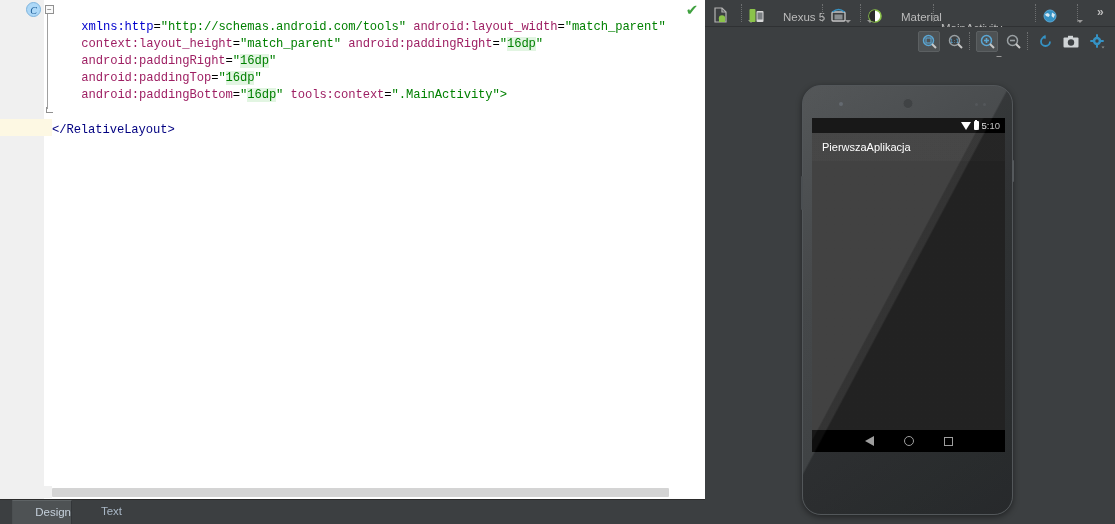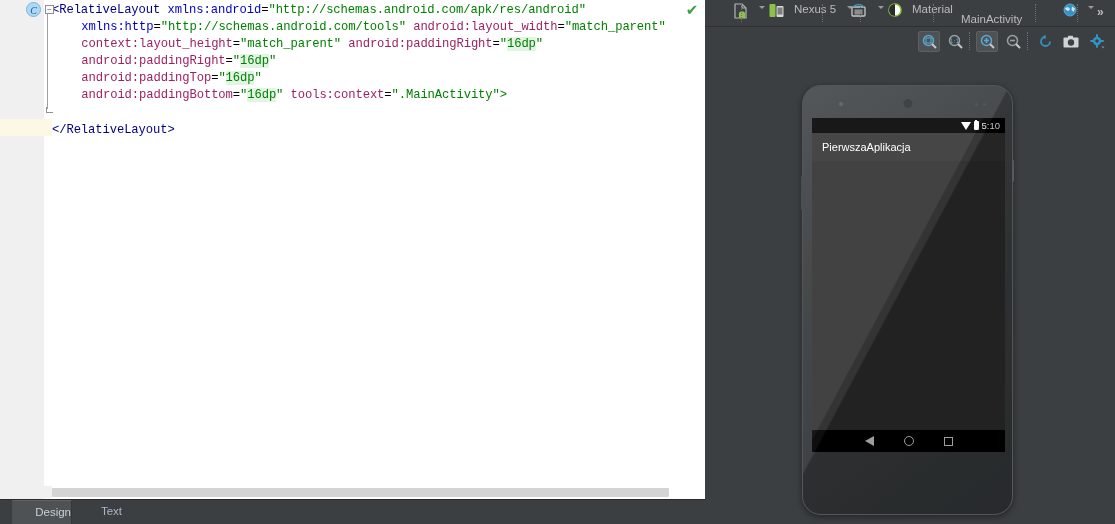--- a/index.html
+++ b/index.html
@@ -220,26 +220,25 @@
     left: 0; top: 0;
     width: 410px; height: 26px;
     background: #3c3f41;
     border-bottom: 1px solid #2f3133;
   }
   .tb-item {
     position: absolute;
     top: 3px;
     height: 20px;
     display: flex;
-    align-items: flex-start;
-    gap: 10px;
+    align-items: flex-end;
+    gap: 19px;
     color: #bbbbbb;
     font-size: 11.5px;
     white-space: nowrap;
-    margin-left: 20px;
   }
   .tb-label { color: #bbbbbb; font-size: 11.5px; }
   .tb-arrow {
     width: 0; height: 0;
     border-left: 3px solid transparent;
     border-right: 3px solid transparent;
     border-top: 3.5px solid #9a9a9a;
     margin-left: 1px;
     margin-top: 3px;
   }
@@ -476,21 +475,20 @@
         <div class="line-num" style="top: 2px;">1</div>
         <div class="line-num" style="top: 19px;">2</div>
         <div class="line-num" style="top: 36px;">3</div>
         <div class="line-num" style="top: 53px;">4</div>
         <div class="line-num" style="top: 70px;">5</div>
         <div class="line-num" style="top: 87px;">6</div>
         <div class="line-num" style="top: 104px;">7</div>
         <div class="line-num" style="top: 121px;">8</div>
       </div>
     <div id="code-lines" class="code-area">
-        <div class="code-line" style="top: 2px; left: 0px;"><span class="tk-tag">&lt;RelativeLayout</span><span class="tk-eq"> </span><span class="tk-ns">xmlns:android</span><span class="tk-eq">=</span><span class="tk-val">"http://schemas.android.com/apk/res/android"</span></div>
         <div class="code-line" style="top: 19px; left: 29.32px;"><span class="tk-ns">xmlns:http</span><span class="tk-eq">=</span><span class="tk-val">"http://schemas.android.com/tools"</span><span class="tk-eq"> </span><span class="tk-attr">android:layout_width</span><span class="tk-eq">=</span><span class="tk-val">"match_parent"</span></div>
         <div class="code-line" style="top: 36px; left: 29.32px;"><span class="tk-attr">context:layout_height</span><span class="tk-eq">=</span><span class="tk-val">"match_parent"</span><span class="tk-eq"> </span><span class="tk-attr">android:paddingRight</span><span class="tk-eq">=</span><span class="tk-val">"</span><span class="tk-val-hl">16dp</span><span class="tk-val">"</span></div>
         <div class="code-line" style="top: 53px; left: 29.32px;"><span class="tk-attr">android:paddingRight</span><span class="tk-eq">=</span><span class="tk-val">"</span><span class="tk-val-hl">16dp</span><span class="tk-val">"</span></div>
         <div class="code-line" style="top: 70px; left: 29.32px;"><span class="tk-attr">android:paddingTop</span><span class="tk-eq">=</span><span class="tk-val">"</span><span class="tk-val-hl">16dp</span><span class="tk-val">"</span></div>
         <div class="code-line" style="top: 87px; left: 29.32px;"><span class="tk-attr">android:paddingBottom</span><span class="tk-eq">=</span><span class="tk-val">"</span><span class="tk-val-hl">16dp</span><span class="tk-val">"</span><span class="tk-eq"> </span><span class="tk-attr">tools:context</span><span class="tk-eq">=</span><span class="tk-val">".MainActivity"&gt;</span></div>
         <div class="code-line" style="top: 122px; left: 0px;"><span class="tk-tag">&lt;/RelativeLayout&gt;</span></div>
         <div class="code-line" style="top: 121px; left: 0px;"></div>
       </div>
 
     <div class="c-badge" style="top:2px;">C</div>

